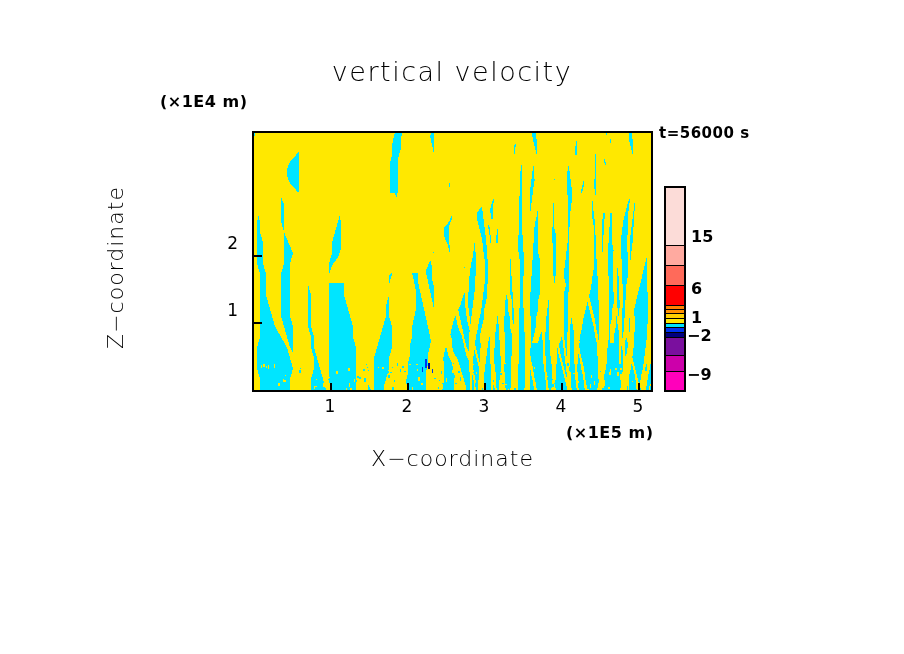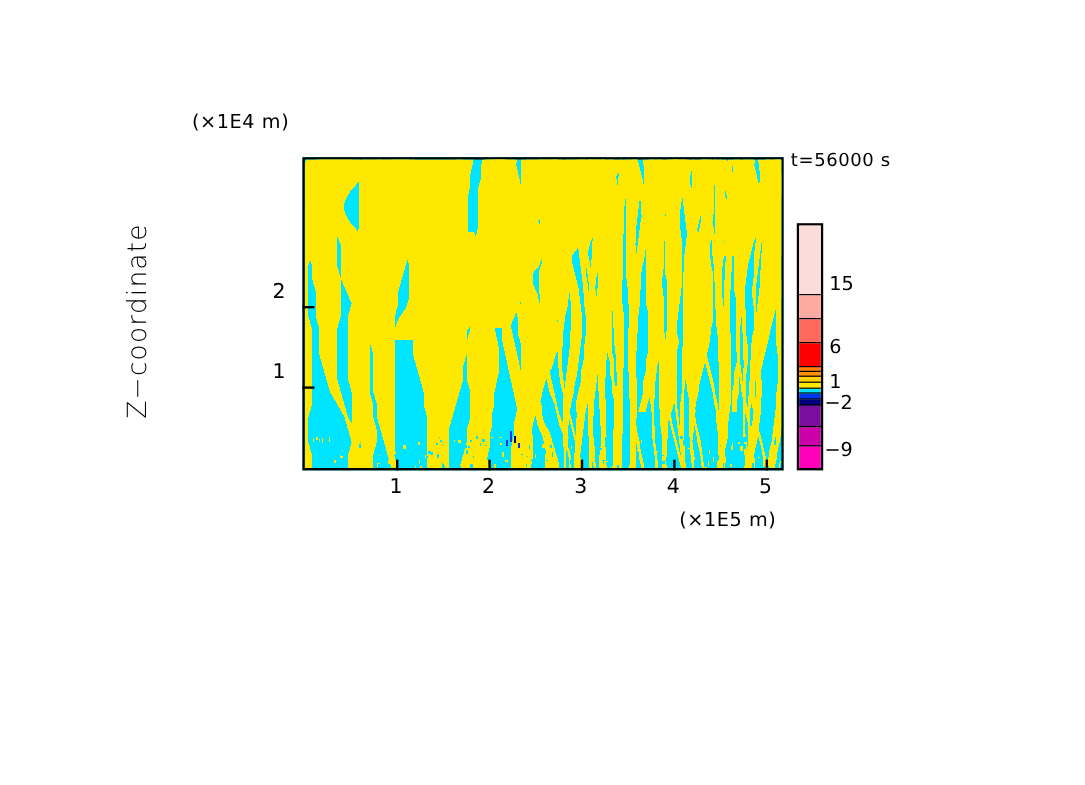--- a/index.html
+++ b/index.html
@@ -3,21 +3,21 @@
 <meta charset="utf-8">
 <style>
   html,body{margin:0;padding:0;}
   body{
     width:904px;height:654px;background:#ffffff;
     font-family:"DejaVu Sans", sans-serif;
     overflow:hidden;position:relative;
   }
   #stage{position:absolute;left:0;top:0;width:904px;height:654px;}
 
-  .abs{position:absolute;}
+  .abs{position:absolute;font-weight:bold;}
 
   
   #title{
     left:0;top:56px;width:904px;text-align:center;
     font-size:27px;letter-spacing:1.5px;color:#000;
     font-family:"DejaVu Sans", sans-serif;font-weight:300;
   }
 
   
   #zunit{
@@ -56,27 +56,28 @@
     left:-5px;top:255px;width:240px;text-align:center;
     font-size:22px;color:#000;letter-spacing:1px;font-weight:300;
     transform:rotate(-90deg);transform-origin:center center;
   }
 
   
   #cbwrap{left:664px;top:186px;width:22px;height:206px;}
   #cbbox{position:absolute;left:0;top:0;width:22px;height:206px;border:2px solid #000;box-sizing:border-box;}
   .cbseg{position:absolute;left:0;width:18px;}
   .cbsep{position:absolute;left:0;width:18px;height:1px;background:#000;}
-  .cblab{position:absolute;font-size:16px;font-weight:normal;color:#000;}
+  .cblab{position:absolute;font-size:16px;font-weight:bold;color:#000;}
 </style>
 </head>
 <body>
 
 <div id="stage">
 
+  <div class="abs" id="title">vertical velocity</div>
 
   <div class="abs" id="zunit">(×1E4 m)</div>
 
   <div class="abs" id="tstamp">t=56000 s</div>
 
   <div class="abs" id="plotwrap">
     <div id="plotframe">
       <svg id="field" viewBox="0 0 401 261" preserveAspectRatio="none">
         <rect x="0" y="0" width="401" height="261" fill="#00e5ff"></rect>
         <g id="plumes" fill="#ffe800" shape-rendering="crispEdges">
@@ -404,20 +405,21 @@
   <div class="xlab" style="left:310px;top:396px;">1</div>
   <div class="xlab" style="left:387px;top:396px;">2</div>
   <div class="xlab" style="left:464px;top:396px;">3</div>
   <div class="xlab" style="left:541px;top:396px;">4</div>
   <div class="xlab" style="left:618px;top:396px;">5</div>
 
   <div class="ylab" style="left:208px;top:300px;">1</div>
   <div class="ylab" style="left:208px;top:233px;">2</div>
 
   <div class="abs" id="xunit">(×1E5 m)</div>
+  <div class="abs" id="xtitle">X−coordinate</div>
   <div class="abs" id="ytitle">Z−coordinate</div>
 
   <div class="abs" id="cbwrap">
     <div id="cbbox">
       <div id="cbsegs">
           <div class="cbseg" style="top: 184px; height: 18px; background: rgb(255, 0, 187);"></div>
           <div class="cbseg" style="top: 168px; height: 16px; background: rgb(204, 0, 170);"></div>
           <div class="cbsep" style="top: 183px;"></div>
           <div class="cbseg" style="top: 150px; height: 18px; background: rgb(122, 15, 158);"></div>
           <div class="cbsep" style="top: 167px;"></div>

